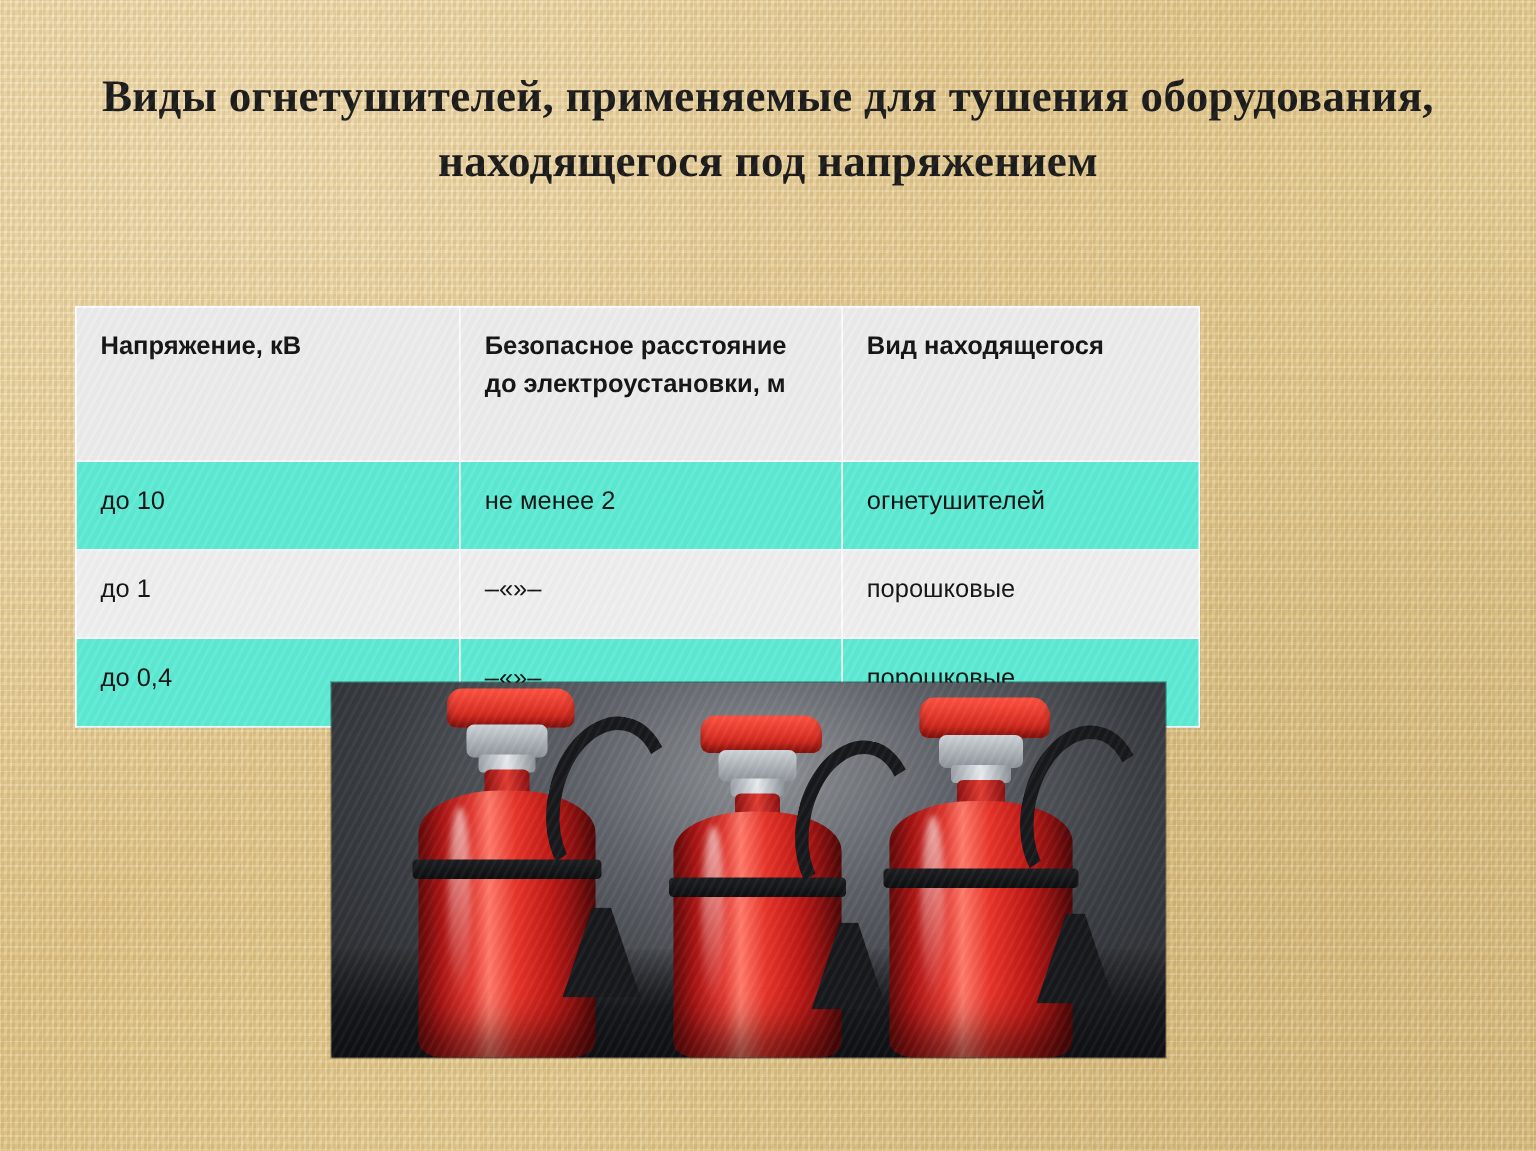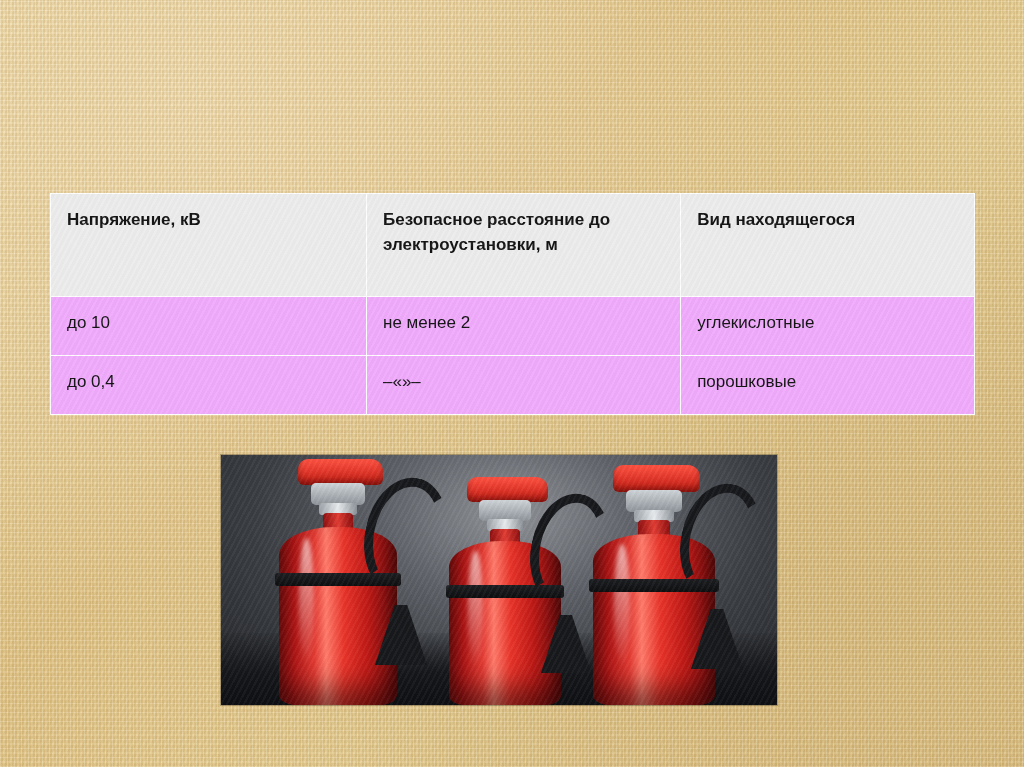--- a/index.html
+++ b/index.html
@@ -70,22 +70,22 @@
     font-size: 30px;
     line-height: 1.42;
     color: #1b1b1b;
     letter-spacing: .2px;
   }
 
   
   .table-wrap {
     position: absolute;
     left: 50px;
-    top: 193px;
-    width: 925px;
+    top: 204px;
+    width: 750px;
   }
   table.data {
     width: 100%;
     border-collapse: collapse;
     table-layout: fixed;
     font-size: 17px;
     color: #131313;
     background: #ffffff;
   }
   table.data col.c1 { width: 34.2%; }
@@ -99,21 +99,21 @@
     text-align: left;
     vertical-align: top;
     line-height: 1.45;
   }
   table.data thead th {
     background: #ececec;
     font-weight: bold;
     height: 74px;
     vertical-align: top;
   }
-  table.data tbody tr.alt td { background: #f0abfc; }
+  table.data tbody tr.alt td { background: #5eead4; }
   table.data tbody tr.plain td { background: #efefef; }
   table.data tbody td { font-weight: normal; height: 30px; }
 
   
   .photo {
     position: absolute;
     left: 221px;
     top: 455px;
     width: 556px;
     height: 250px;
@@ -203,40 +203,46 @@
     border-radius: 50%;
     background: linear-gradient(180deg, rgba(255,255,255,.62), rgba(255,255,255,0));
     filter: blur(2px);
   }
 </style>
 </head>
 <body>
 
 <div class="slide">
 
+  <div class="title">Виды огнетушителей, применяемые для тушения оборудования, находящегося под напряжением</div>
 
   <div class="table-wrap">
     <table class="data">
       <colgroup>
           <col class="c1">
           <col class="c2">
           <col class="c3">
         </colgroup>
       <thead>
         <tr>
           <th>Напряжение, кВ</th>
           <th>Безопасное расстояние до электроустановки, м</th>
           <th>Вид находящегося</th>
         </tr>
       </thead>
       <tbody>
         <tr class="alt">
           <td>до 10</td>
           <td>не менее 2</td>
-          <td>углекислотные</td>
+          <td>огнетушителей</td>
+        </tr>
+        <tr class="plain">
+          <td>до 1</td>
+          <td>–«»–</td>
+          <td>порошковые</td>
         </tr>
         <tr class="alt">
           <td>до 0,4</td>
           <td>–«»–</td>
           <td>порошковые</td>
         </tr>
       </tbody>
     </table>
   </div>
 

